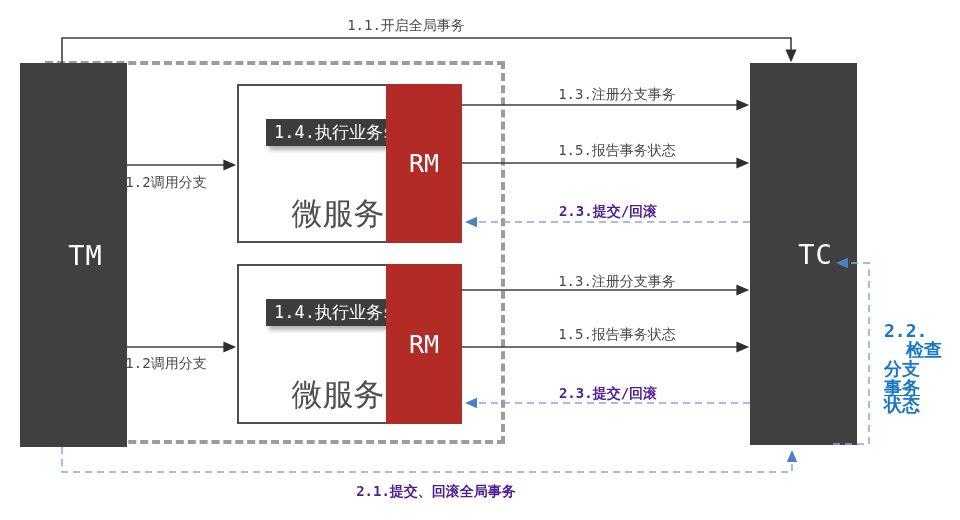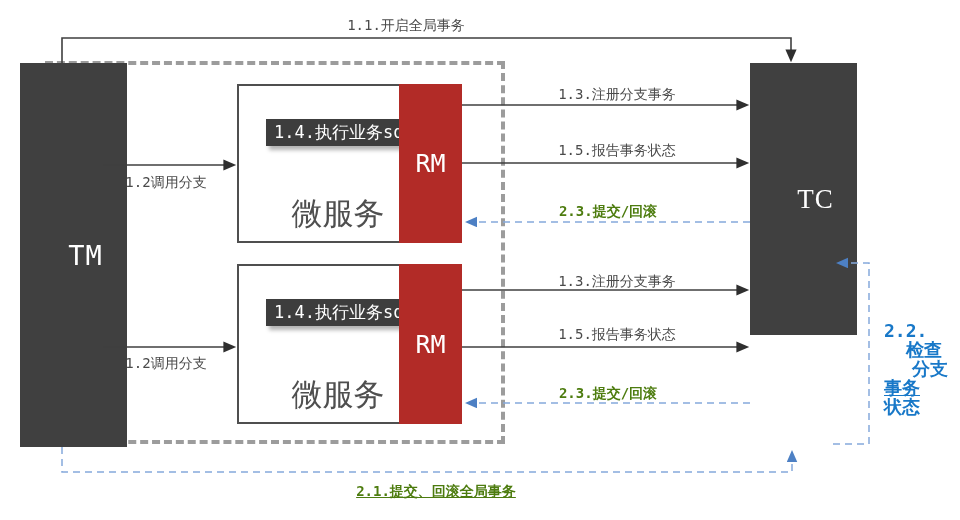--- a/index.html
+++ b/index.html
@@ -12,50 +12,50 @@
     position:absolute;left:45px;top:61px;width:460px;height:383px;
     box-sizing:border-box;border:4px dashed #9c9c9c;z-index:1;
   }
   
   .red-node{
     position:absolute;background:#404040;z-index:2;
     display:flex;align-items:center;justify-content:center;
     color:#ffffff;font-size:27px;letter-spacing:1px;padding-left:24px;
   }
   #tm-node{left:20px;top:63px;width:83px;height:384px;}
-  #tc-node{left:750px;top:63px;width:83px;height:272px;font-family:Liberation Serif, serif;}
+  #tc-node{left:750px;top:63px;width:83px;height:382px;}
   
   .service-box{
     position:absolute;left:237px;width:225px;background:#ffffff;
     box-sizing:border-box;border:2px solid #4f4f4f;z-index:2;
   }
   #service-box-1{top:84px;height:159px;}
   #service-box-2{top:264px;height:160px;}
   .rm-strip{
-    position:absolute;top:-2px;bottom:-2px;right:-2px;width:63px;
+    position:absolute;top:-2px;bottom:-2px;right:-2px;width:76px;
     background:#b22b27;display:flex;align-items:center;justify-content:center;
     color:#ffffff;font-size:25px;
   }
   .sql-badge{
     position:absolute;left:27px;top:33px;height:27px;box-sizing:border-box;
     background:#3d3d3d;color:#ffffff;font-size:17px;line-height:27px;
     padding:0 8px;white-space:nowrap;box-shadow:3px 4px 4px rgba(0,0,0,0.3);
   }
   .service-name{
     position:absolute;left:99px;bottom:6px;transform:translateX(-50%);
     font-size:31px;color:#4f4f4f;white-space:nowrap;
   }
   
   #connector-svg{position:absolute;left:0;top:0;z-index:3;}
   
   .lbl{
     position:absolute;font-size:14px;line-height:20px;color:#4a4a4a;
     white-space:nowrap;transform:translateX(-50%);z-index:4;
   }
-  .lbl.blue{color:#4d7c0f;font-weight:700;text-align:right;}
+  .lbl.blue{color:#4c1d95;font-weight:700;text-align:right;}
   .vlbl{
     position:absolute;left:884px;font-size:18px;line-height:19px;
     color:#1878c8;font-weight:700;white-space:nowrap;z-index:4;
   }
 </style>
 </head>
 <body>
 
 <div id="canvas">
 
@@ -120,21 +120,21 @@
   <div class="lbl" style="left:166px;top:353px;">1.2调用分支</div>
 
   <div class="lbl" style="left:617px;top:84px;">1.3.注册分支事务</div>
   <div class="lbl" style="left:617px;top:140px;">1.5.报告事务状态</div>
   <div class="lbl blue" style="left:608px;top:201px;">2.3.提交/回滚</div>
 
   <div class="lbl" style="left:617px;top:271px;">1.3.注册分支事务</div>
   <div class="lbl" style="left:617px;top:324px;">1.5.报告事务状态</div>
   <div class="lbl blue" style="left:608px;top:383px;">2.3.提交/回滚</div>
 
-  <div class="lbl blue" style="left:436px;top:481px;text-decoration:underline;">2.1.提交、回滚全局事务</div>
+  <div class="lbl blue" style="left:436px;top:481px;">2.1.提交、回滚全局事务</div>
 
   <div class="vlbl" style="top:321px;">2.2.</div>
   <div class="vlbl" style="top:340px;margin-left:22px;">检查</div>
-  <div class="vlbl" style="top:359px;margin-left:28px;">分支</div>
+  <div class="vlbl" style="top:359px;">分支</div>
   <div class="vlbl" style="top:378px;text-decoration:underline;">事务</div>
-  <div class="vlbl" style="top:397px;">状态</div>
+  <div class="vlbl" style="top:397px;font-family:Liberation Mono, monospace;">状态</div>
 
 </div>
 
 </body></html>

